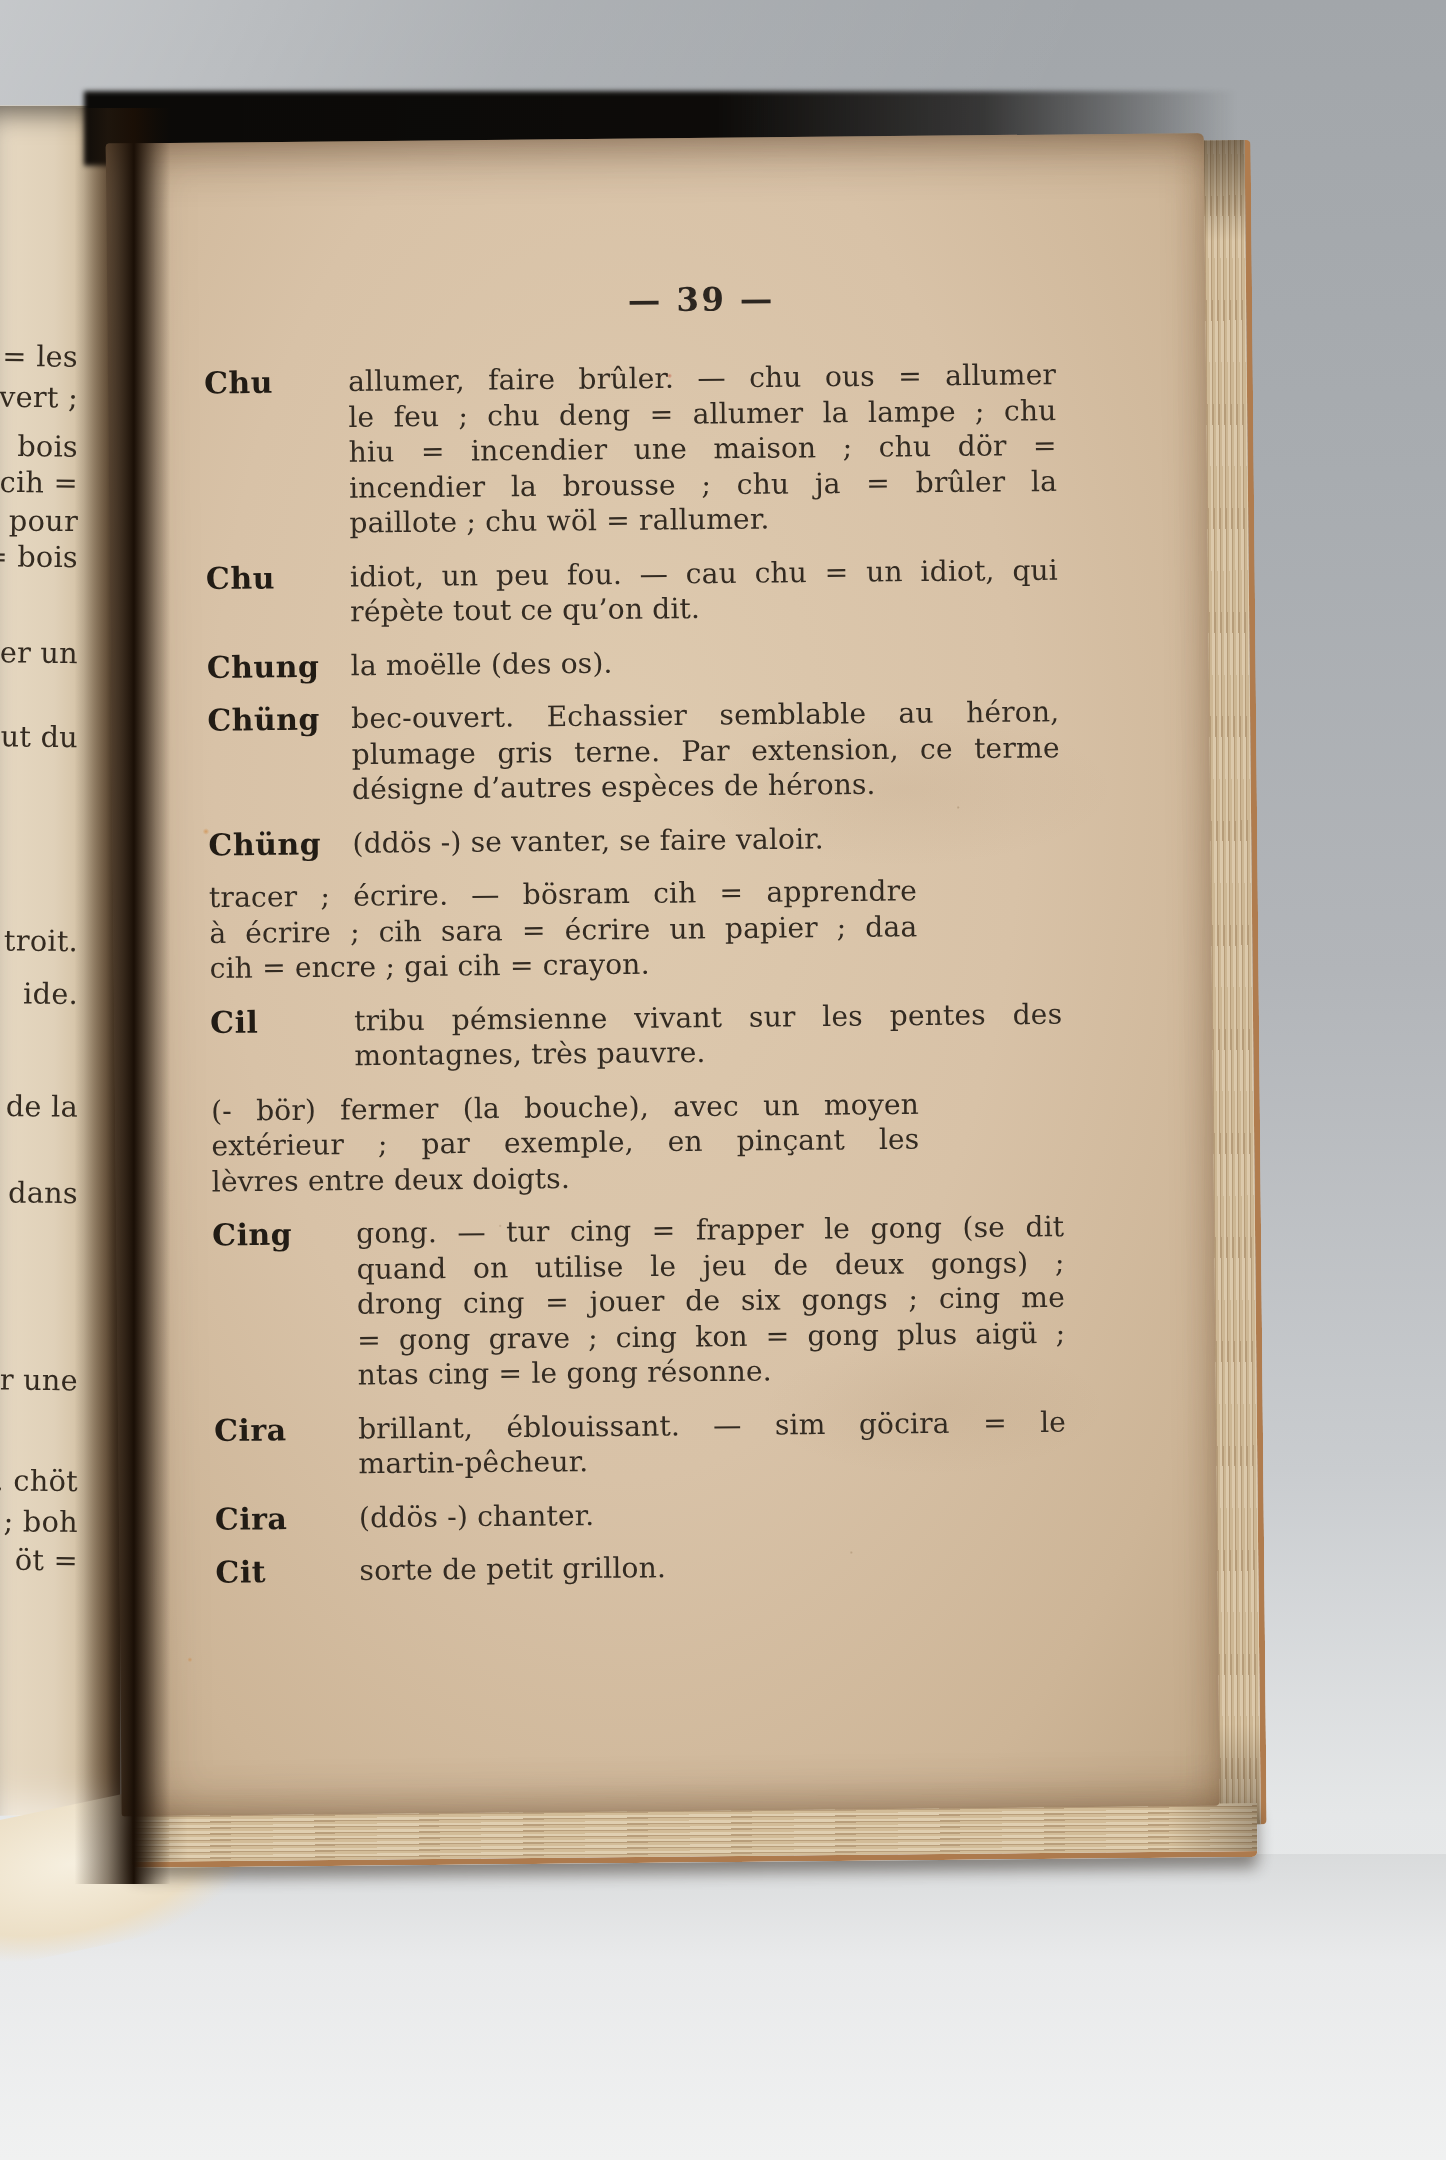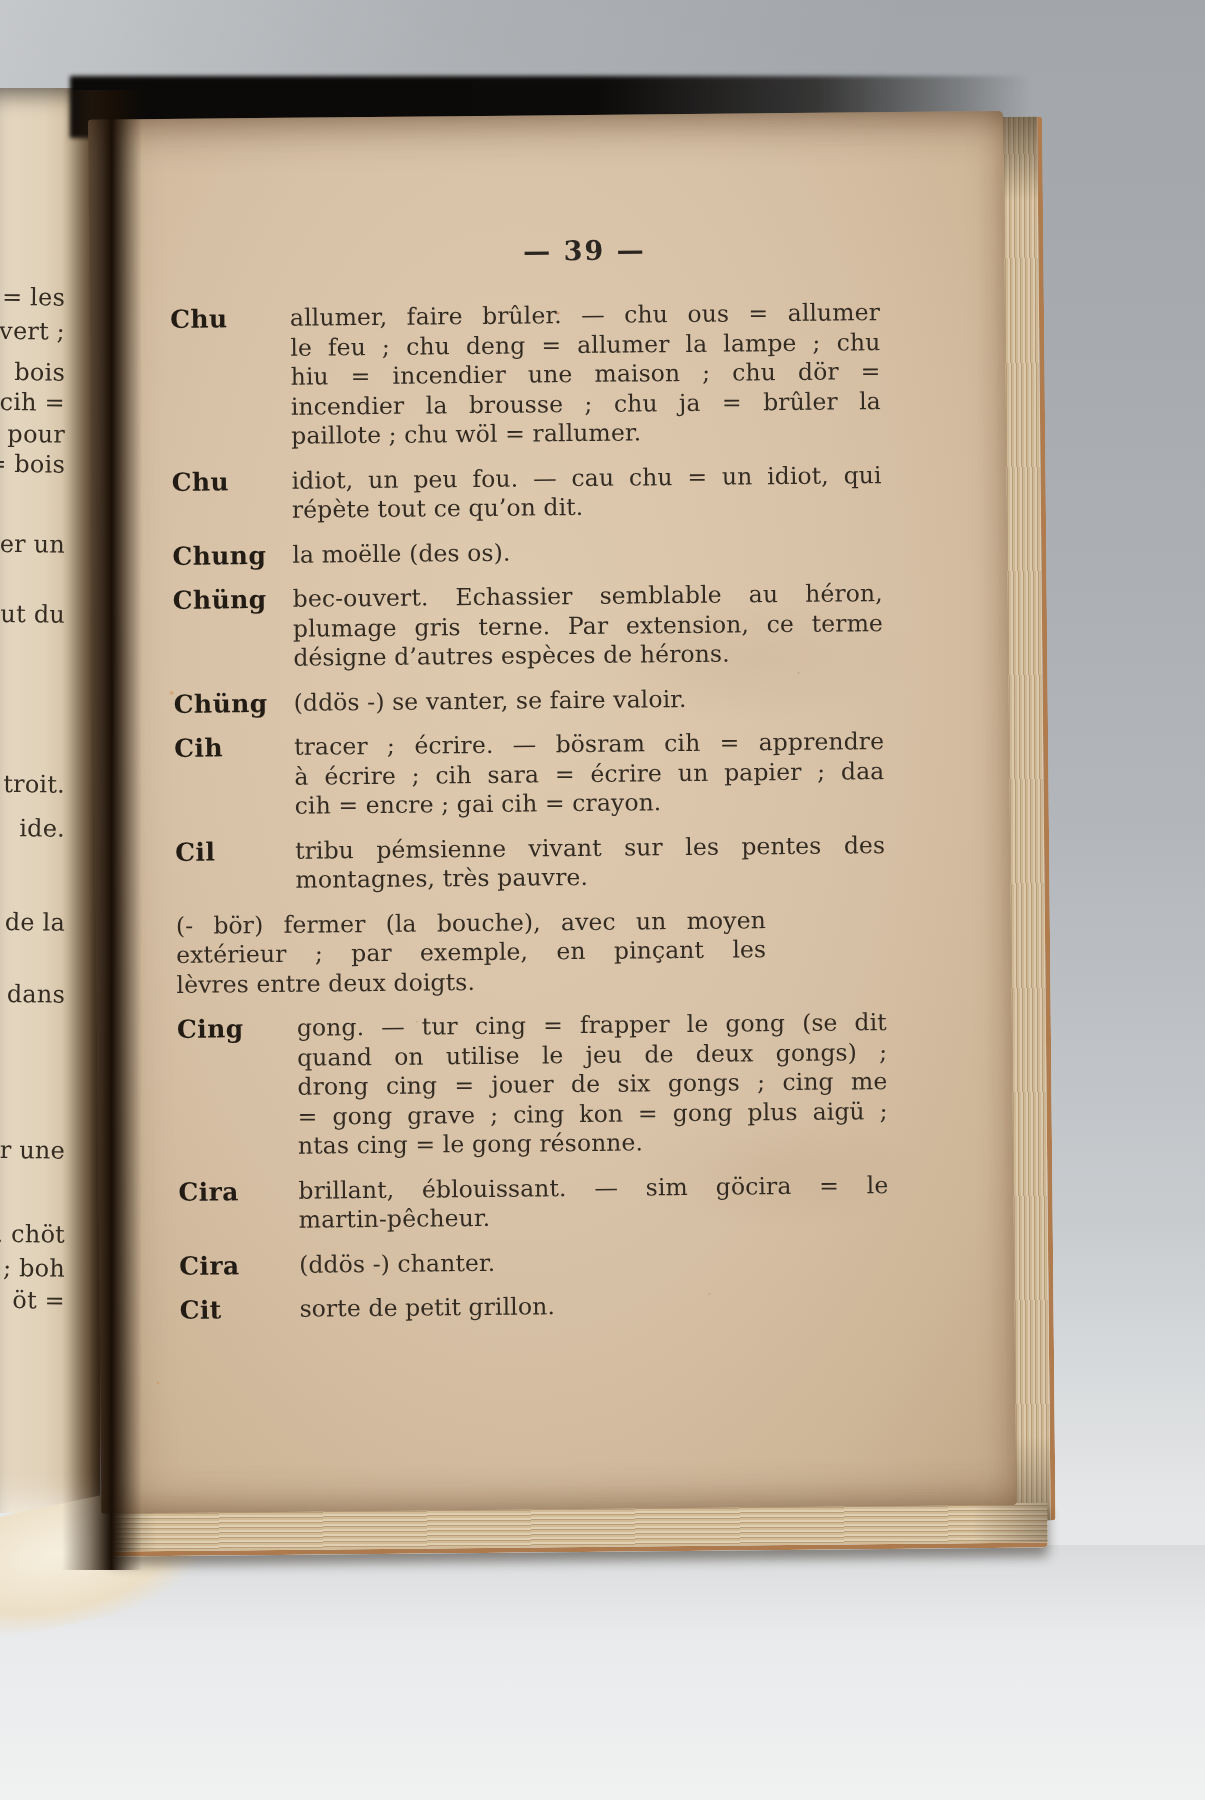--- a/index.html
+++ b/index.html
@@ -178,21 +178,20 @@
               <div class="tline">désigne d’autres espèces de hérons.</div>
             </div>
         </div>
         <div class="entry">
           <div class="head">Chüng</div>
           <div class="def">
               <div class="tline">(ddös -) se vanter, se faire valoir.</div>
             </div>
         </div>
         <div class="entry">
-          <div class="head">Cih</div>
           <div class="def">
               <div class="tline">tracer ; écrire. — bösram cih = apprendre</div>
               <div class="tline">à écrire ; cih sara = écrire un papier ; daa</div>
               <div class="tline">cih = encre ; gai cih = crayon.</div>
             </div>
         </div>
         <div class="entry">
           <div class="head">Cil</div>
           <div class="def">
               <div class="tline">tribu pémsienne vivant sur les pentes des</div>

